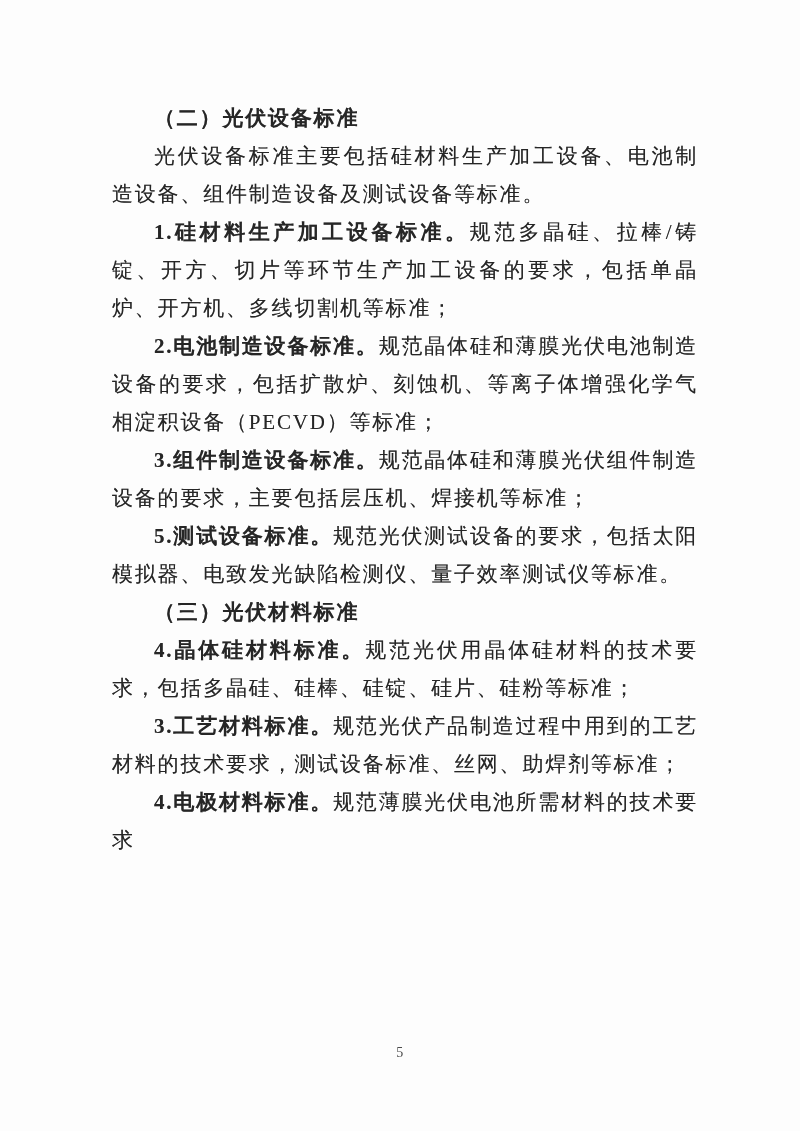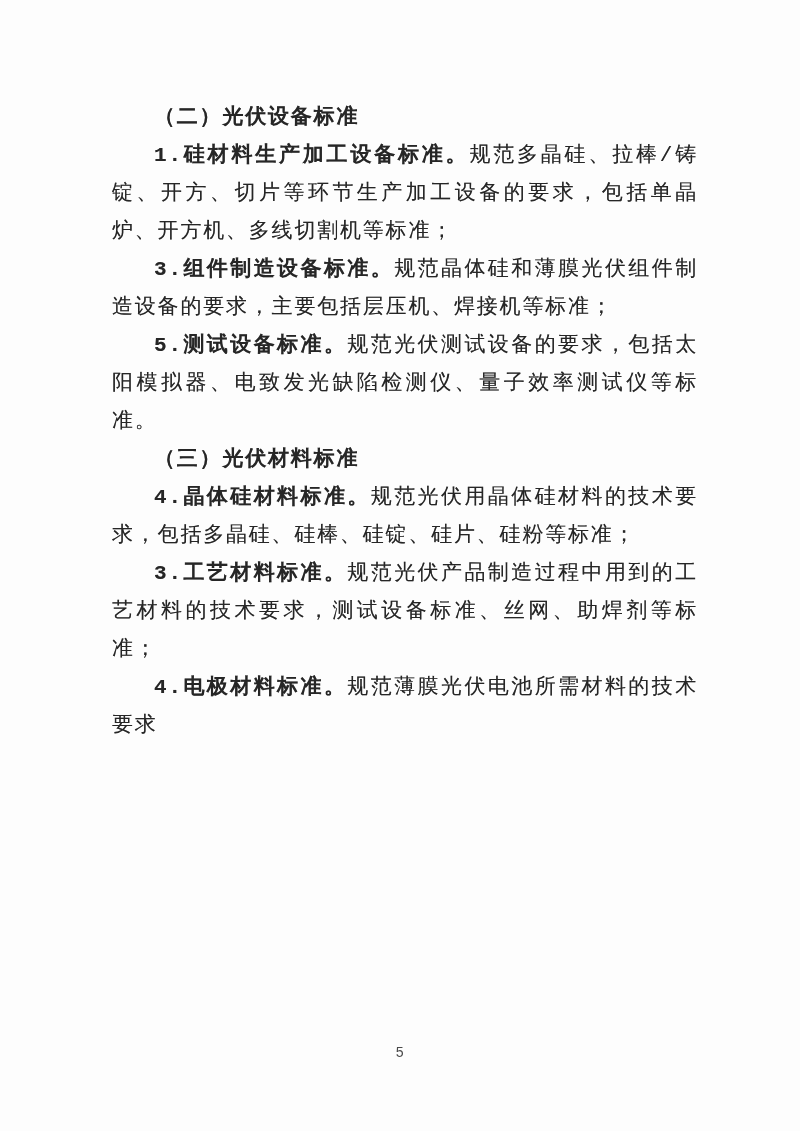--- a/index.html
+++ b/index.html
@@ -6,21 +6,21 @@
     margin: 0;
     padding: 0;
     background: #ffffff;
   }
   .page {
     position: relative;
     width: 800px;
     height: 1131px;
     background: #fdfdfd;
     overflow: hidden;
-    font-family: Liberation Mono, monospace;
+    font-family: Liberation Serif, serif;
     color: #262626;
   }
   .content {
     position: absolute;
     top: 99px;
     left: 112px;
     width: 586px;
   }
   .content p {
     margin: 0;
@@ -49,22 +49,24 @@
     color: #4a4a4a;
   }
 </style>
 </head>
 <body>
 
 <div class="page">
   <div class="content">
 
     <p class="heading">（二）光伏设备标准</p>
+    <p>光伏设备标准主要包括硅材料生产加工设备、电池制造设备、组件制造设备及测试设备等标准。</p>
 
     <p><span class="lead">1.硅材料生产加工设备标准。</span><span>规范多晶硅、拉棒/铸锭、开方、切片等环节生产加工设备的要求，包括单晶炉、开方机、多线切割机等标准；</span></p>
+    <p><span class="lead">2.电池制造设备标准。</span><span>规范晶体硅和薄膜光伏电池制造设备的要求，包括扩散炉、刻蚀机、等离子体增强化学气相淀积设备（PECVD）等标准；</span></p>
     <p><span class="lead">3.组件制造设备标准。</span><span>规范晶体硅和薄膜光伏组件制造设备的要求，主要包括层压机、焊接机等标准；</span></p>
     <p><span class="lead">5.测试设备标准。</span><span>规范光伏测试设备的要求，包括太阳模拟器、电致发光缺陷检测仪、量子效率测试仪等标准。</span></p>
 
     <p class="heading">（三）光伏材料标准</p>
 
     <p><span class="lead">4.晶体硅材料标准。</span><span>规范光伏用晶体硅材料的技术要求，包括多晶硅、硅棒、硅锭、硅片、硅粉等标准；</span></p>
     <p><span class="lead">3.工艺材料标准。</span><span>规范光伏产品制造过程中用到的工艺材料的技术要求，测试设备标准、丝网、助焊剂等标准；</span></p>
     <p><span class="lead">4.电极材料标准。</span><span>规范薄膜光伏电池所需材料的技术要求</span></p>
 
   </div>

